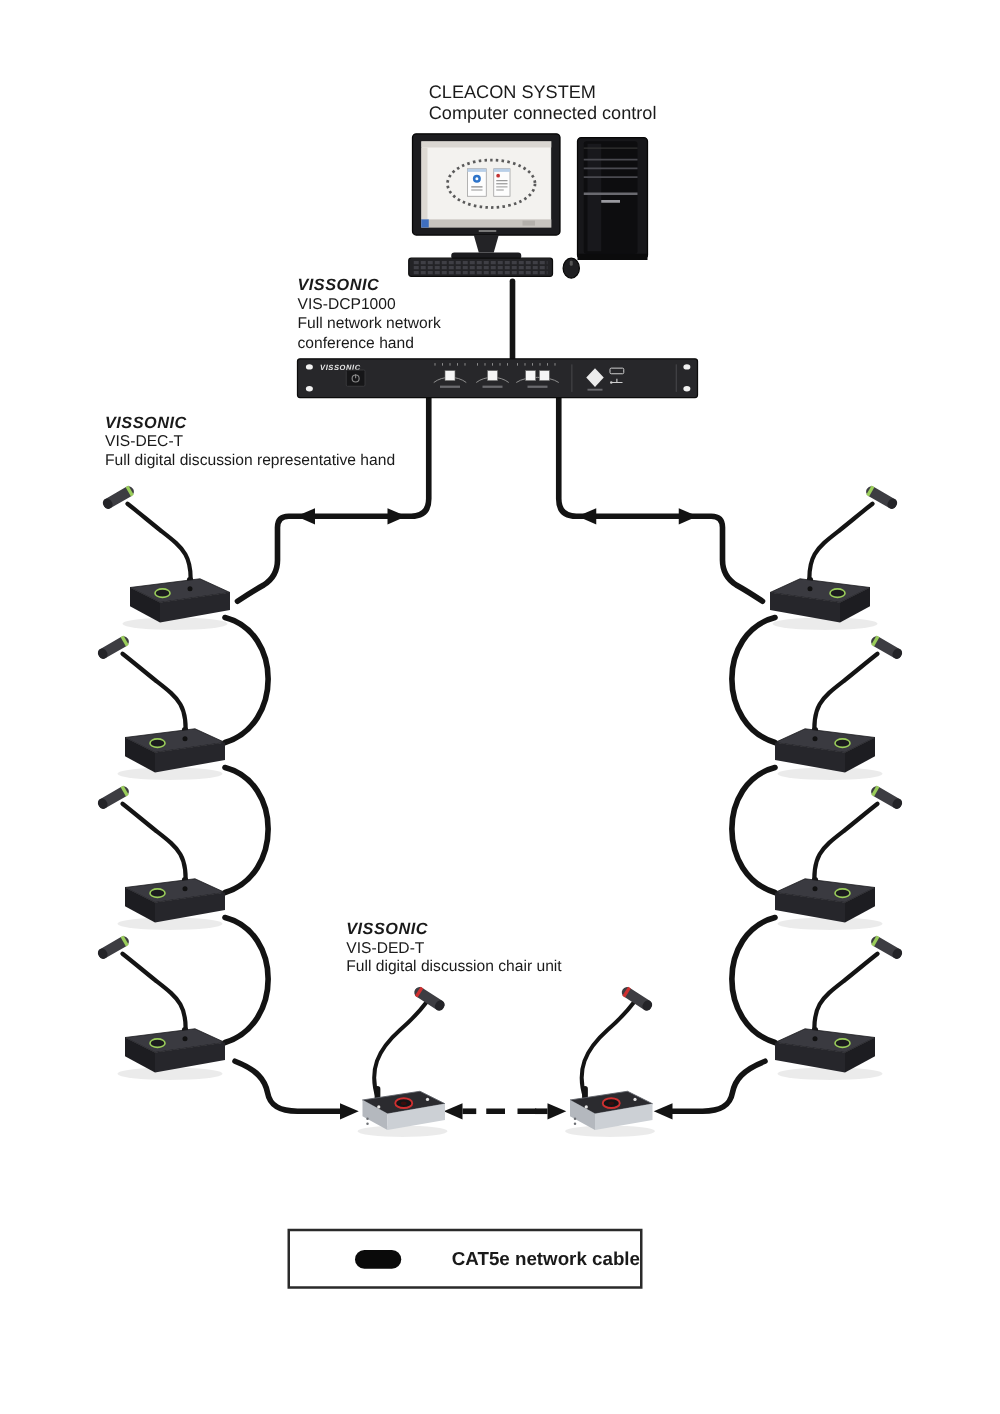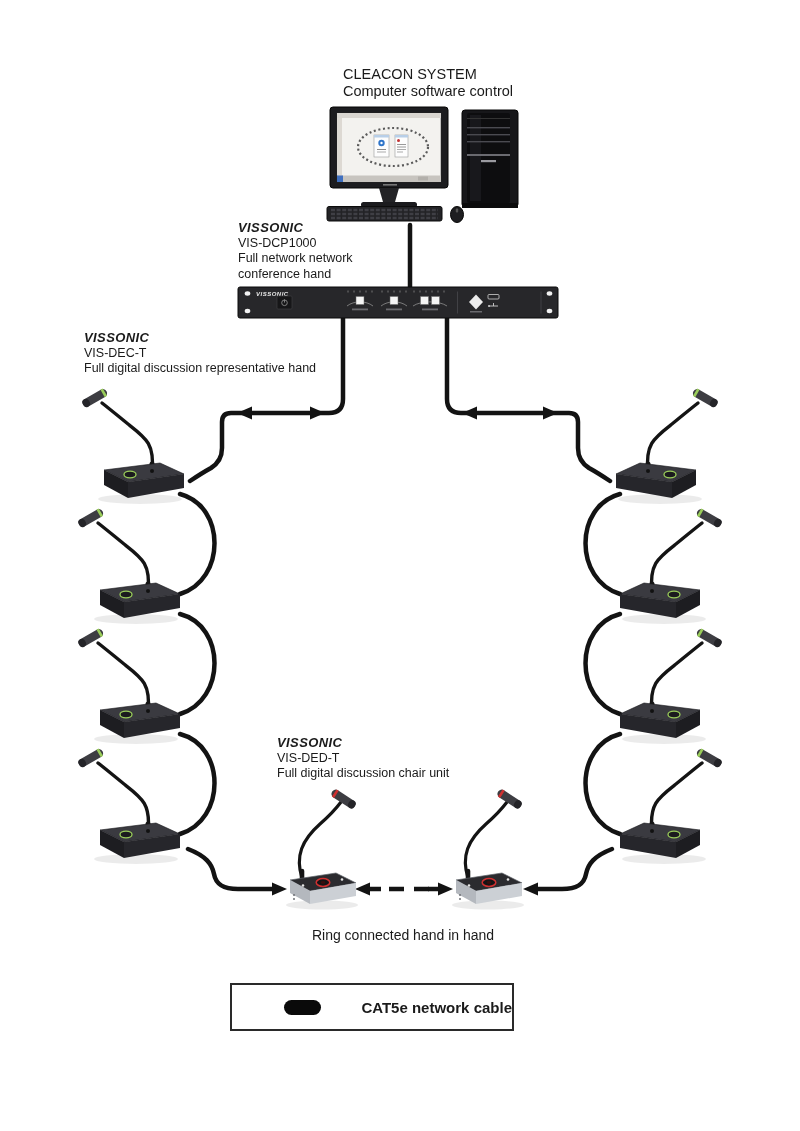--- a/index.html
+++ b/index.html
@@ -227,21 +227,21 @@
     <g transform="translate(726,742) scale(-1,1)">
         <use href="#mic-rep"></use>
       </g>
 
     <use href="#mic-chair" x="280" y="786"></use>
     <use href="#mic-chair" x="446" y="786"></use>
   </svg>
 
   <div class="abs title-block" style="left:343px;top:66px">
     <div>CLEACON SYSTEM</div>
-    <div>Computer software control</div>
+    <div>Computer connected control</div>
   </div>
 
   <div class="abs label-block" style="left:238px;top:220px">
     <div class="brand">VISSONIC</div>
     <div>VIS-DCP1000</div>
     <div>Full network network</div>
     <div>conference hand</div>
   </div>
 
   <div class="abs label-block" style="left:84px;top:330px">
@@ -249,20 +249,19 @@
     <div>VIS-DEC-T</div>
     <div>Full digital discussion representative hand</div>
   </div>
 
   <div class="abs label-block" style="left:277px;top:735px">
     <div class="brand">VISSONIC</div>
     <div>VIS-DED-T</div>
     <div>Full digital discussion chair unit</div>
   </div>
 
-  <div class="abs ring-caption" style="left:270px;top:927px;width:266px">Ring connected hand in hand</div>
 
   <div class="abs legend-box" style="left:230px;top:983px;width:284px;height:48px">
     <div class="legend-pill"></div>
     <div class="legend-label">CAT5e network cable</div>
   </div>
 
 </div>
 
 </body></html>

